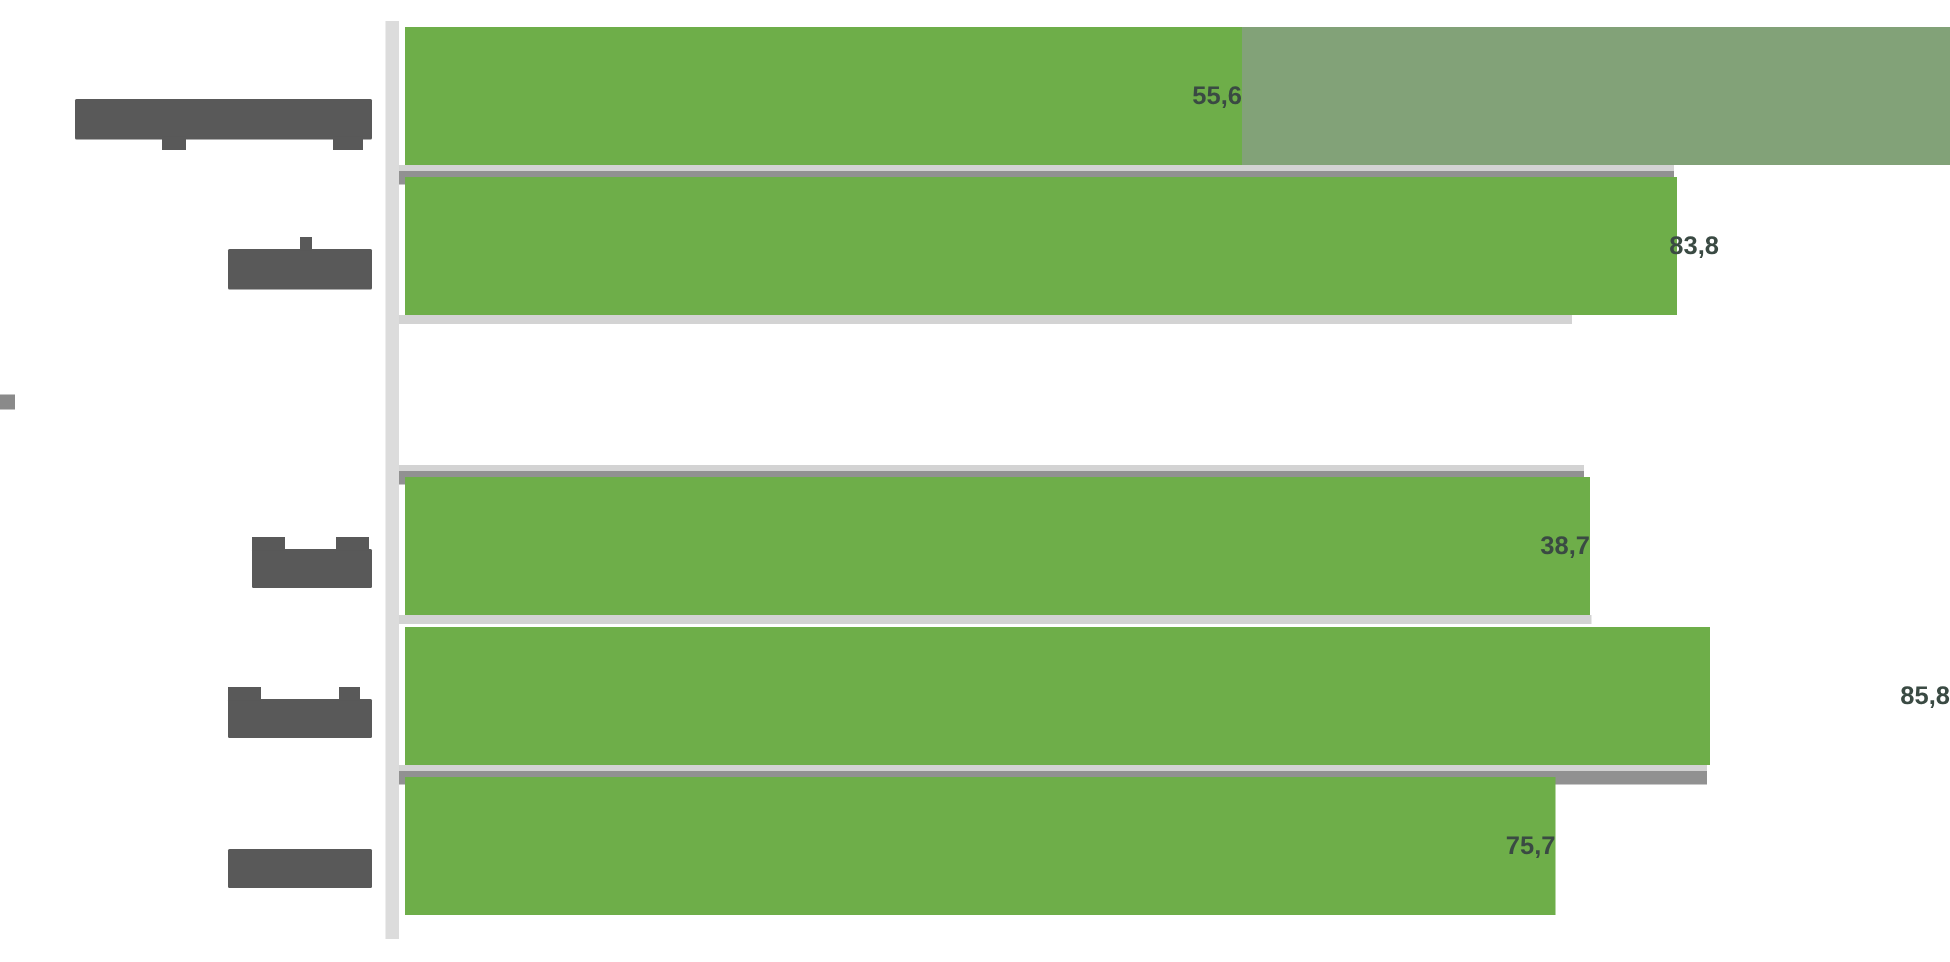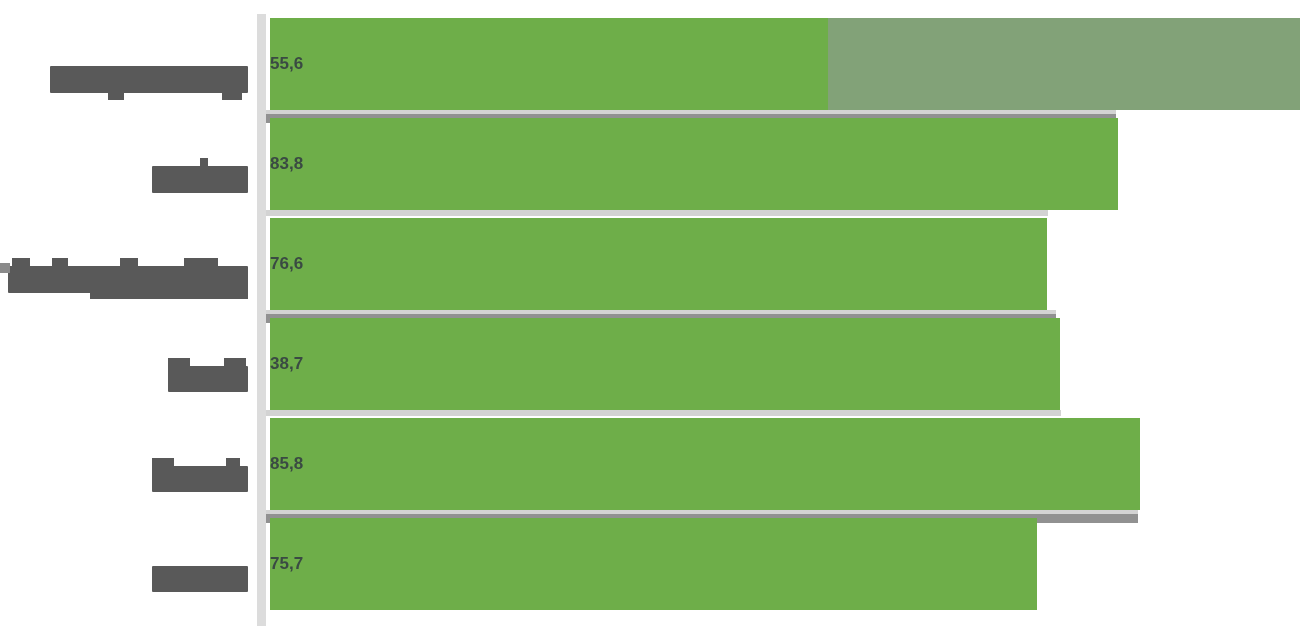--- a/index.html
+++ b/index.html
@@ -74,21 +74,21 @@
     background: #82a278;
   }
   .bar-value {
     position: absolute;
     top: 0;
     height: 92px;
     line-height: 92px;
     font-size: 17px;
     font-weight: bold;
     color: #3a4a43;
-    text-align: left;
+    text-align: right;
     pointer-events: none;
   }
 
   
   .sep-stripe {
     position: absolute;
     left: 266px;
     height: 9px;
     background: #919191;
   }
@@ -126,40 +126,26 @@
   <div class="sep-stripe-light" style="top:110px; width:850px;"></div>
   <div class="sep-stripe" style="top:114px; width:850px;"></div>
 
   <div class="bar-row" style="top:114px;">
     <div class="cat-label" style="left:152px; top:52px; width:96px; height:27px;">
       <div class="tick-bump" style="left:48px; top:-8px; width:8px; height:9px;"></div>
       <span class="cat-label-text"></span>
     </div>
     <div class="bar-track">
       <div class="bar-main" style="width:848px;"></div>
-      <div class="bar-value" style="left:0; width:848px;">83,8</div>
+      <div class="bar-value" style="left:0; width:848px;padding-left:28px;">83,8</div>
     </div>
   </div>
 
   <div class="sep-stripe-light" style="top:210px; width:782px;"></div>
 
-  <div class="bar-row" style="top:214px;">
-    <div class="cat-label" style="left:8px; top:52px; width:240px; height:27px;">
-      <div class="tick-bump" style="left:4px; top:-8px; width:18px; height:9px;"></div>
-      <div class="tick-bump" style="left:44px; top:-8px; width:16px; height:9px;"></div>
-      <div class="tick-bump" style="left:112px; top:-8px; width:18px; height:9px;"></div>
-      <div class="tick-bump" style="left:176px; top:-8px; width:34px; height:9px;"></div>
-      <div class="tick-bump" style="left:82px; top:25px; width:158px; height:8px;"></div>
-      <span class="cat-label-text"></span>
-    </div>
-    <div class="bar-track">
-      <div class="bar-main" style="width:777px;"></div>
-      <div class="bar-value" style="left:0; width:777px;">76,6</div>
-    </div>
-  </div>
 
   <div class="axis-nub" style="left:0px; top:263px; width:10px; height:10px;"></div>
   <div class="sep-stripe-light" style="top:310px; width:790px;"></div>
   <div class="sep-stripe" style="top:314px; width:790px;"></div>
 
   <div class="bar-row" style="top:314px;">
     <div class="cat-label" style="left:168px; top:52px; width:80px; height:26px;">
       <div class="tick-bump" style="left:0px; top:-8px; width:22px; height:9px;"></div>
       <div class="tick-bump" style="left:56px; top:-8px; width:22px; height:9px;"></div>
       <span class="cat-label-text"></span>

